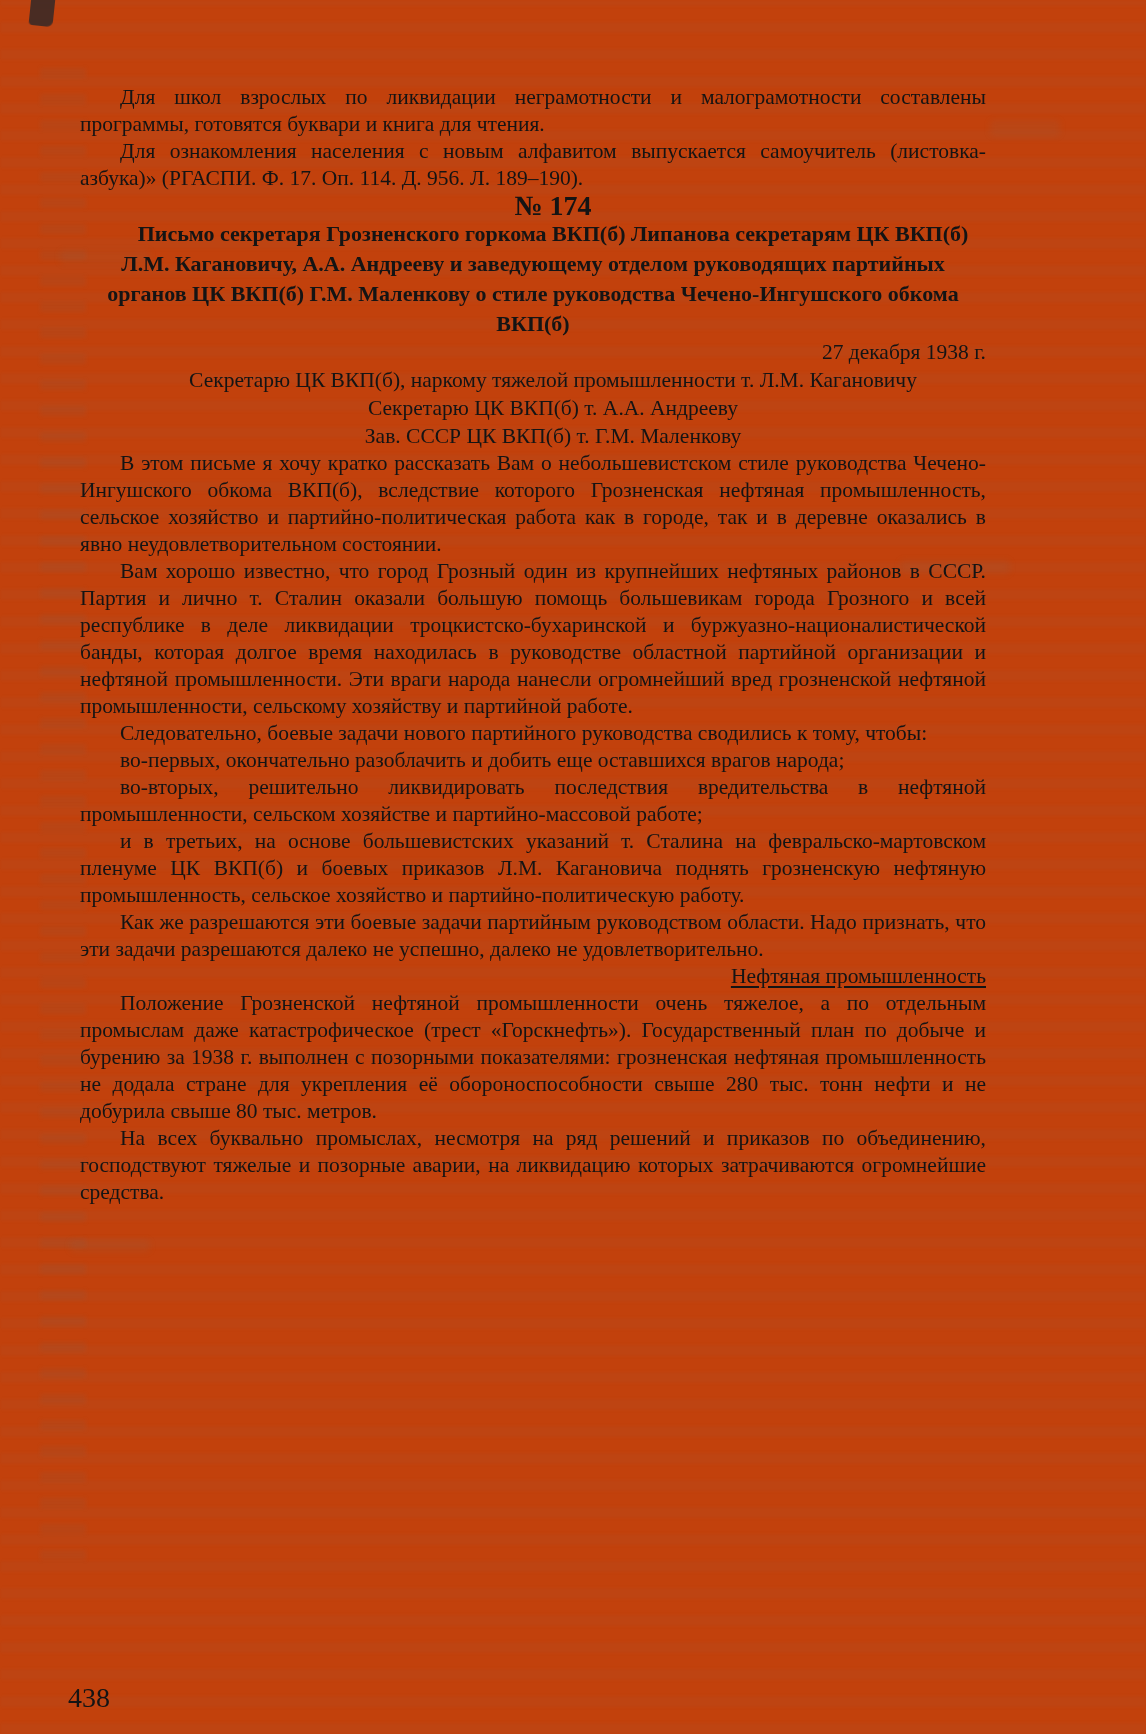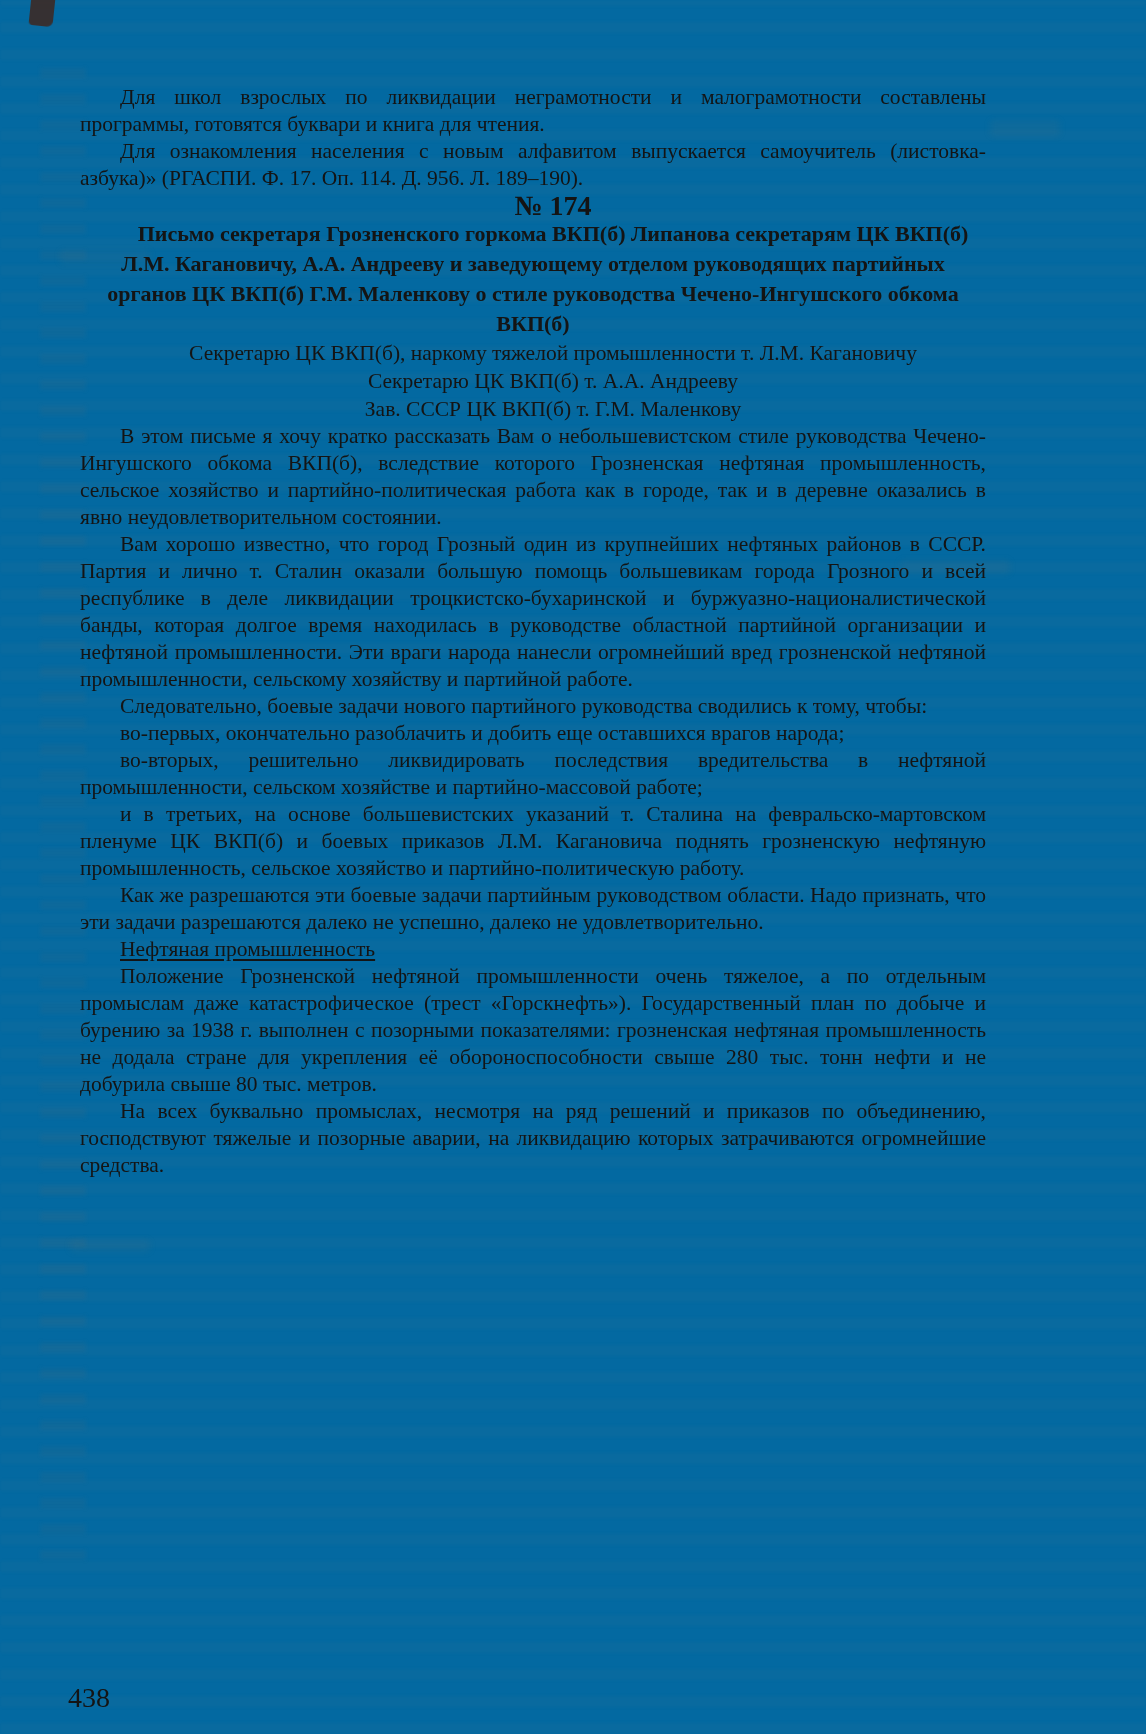--- a/index.html
+++ b/index.html
@@ -6,21 +6,21 @@
   body {
     width: 1146px; height: 1734px;
     background: #f6f6f4;
     font-family: "Liberation Serif", "DejaVu Serif", serif;
     color: #141414;
     position: relative;
     overflow: hidden;
   }
   .page {
     position: absolute; inset: 0;
-    background: #0369a1;
+    background: #c2410c;
     padding-left: 11px;
   }
   
   .bleed {
     position: absolute; inset: 0;
     background-image: repeating-linear-gradient(
       0deg,
       rgba(125,125,125,0.055) 0px, rgba(125,125,125,0.055) 11px,
       rgba(0,0,0,0) 11px, rgba(0,0,0,0) 27px);
     filter: blur(1.5px);
@@ -74,21 +74,21 @@
     text-align: right; text-indent: 0;
     margin-top: 24px;
   }
   .addressees { }
   .addressee {
     text-align: center; text-indent: 0;
     line-height: 28px;
   }
   .body-block { }
   .section-heading {
-    text-align: left; text-indent: 0;
+    text-align: right; text-indent: 0;
     margin: 8px 0 8px 0;
   }
   .section-heading span { text-decoration: underline; text-underline-offset: 3px; }
   .page-number {
     position: absolute; left: 68px; top: 1682px;
     font-size: 28px;
   }
 </style>
 </head>
 <body>
@@ -105,20 +105,21 @@
 
   <div class="content">
 
     <p>Для школ взрослых по ликвидации неграмотности и малограмотности составлены программы, готовятся буквари и книга для чтения.</p>
     <p>Для ознакомления населения с новым алфавитом выпускается самоучитель (листовка-азбука)» (РГАСПИ. Ф. 17. Оп. 114. Д. 956. Л. 189–190).</p>
 
     <p class="doc-number">№ 174</p>
 
     <p class="doc-title">Письмо секретаря Грозненского горкома ВКП(б) Липанова секретарям ЦК ВКП(б) Л.М. Кагановичу, А.А. Андрееву и заведующему отделом руководящих партийных органов ЦК ВКП(б) Г.М. Маленкову о стиле руководства Чечено-Ингушского обкома ВКП(б)</p>
 
+    <p class="doc-date">27 декабря 1938 г.</p>
 
     <div class="addressees">
       <p class="addressee">Секретарю ЦК ВКП(б), наркому тяжелой промышленности т. Л.М. Кагановичу</p>
       <p class="addressee">Секретарю ЦК ВКП(б) т. А.А. Андрееву</p>
       <p class="addressee">Зав. СССР ЦК ВКП(б) т. Г.М. Маленкову</p>
     </div>
 
     <div class="body-block">
       <p>В этом письме я хочу кратко рассказать Вам о небольшевистском стиле руководства Чечено-Ингушского обкома ВКП(б), вследствие которого Грозненская нефтяная промышленность, сельское хозяйство и партийно-политическая работа как в городе, так и в деревне оказались в явно неудовлетворительном состоянии.</p>
       <p>Вам хорошо известно, что город Грозный один из крупнейших нефтяных районов в СССР. Партия и лично т. Сталин оказали большую помощь большевикам города Грозного и всей республике в деле ликвидации троцкистско-бухаринской и буржуазно-националистической банды, которая долгое время находилась в руководстве областной партийной организации и нефтяной промышленности. Эти враги народа нанесли огромнейший вред грозненской нефтяной промышленности, сельскому хозяйству и партийной работе.</p>

